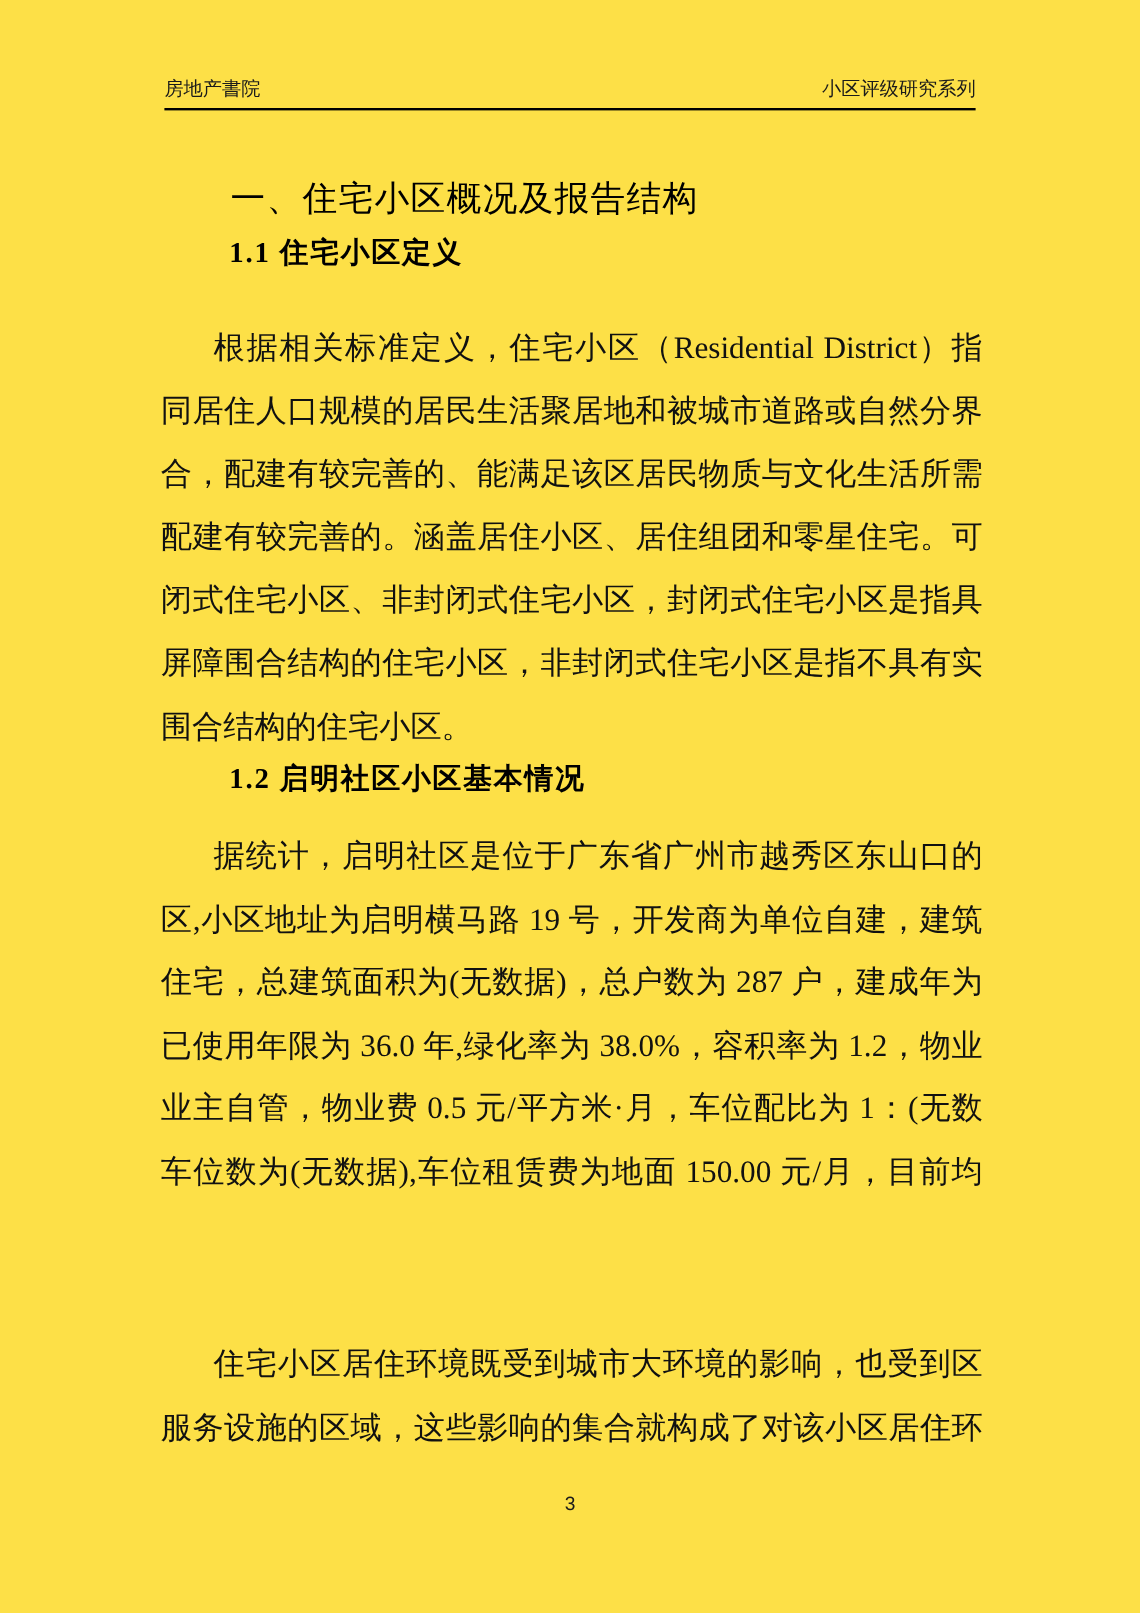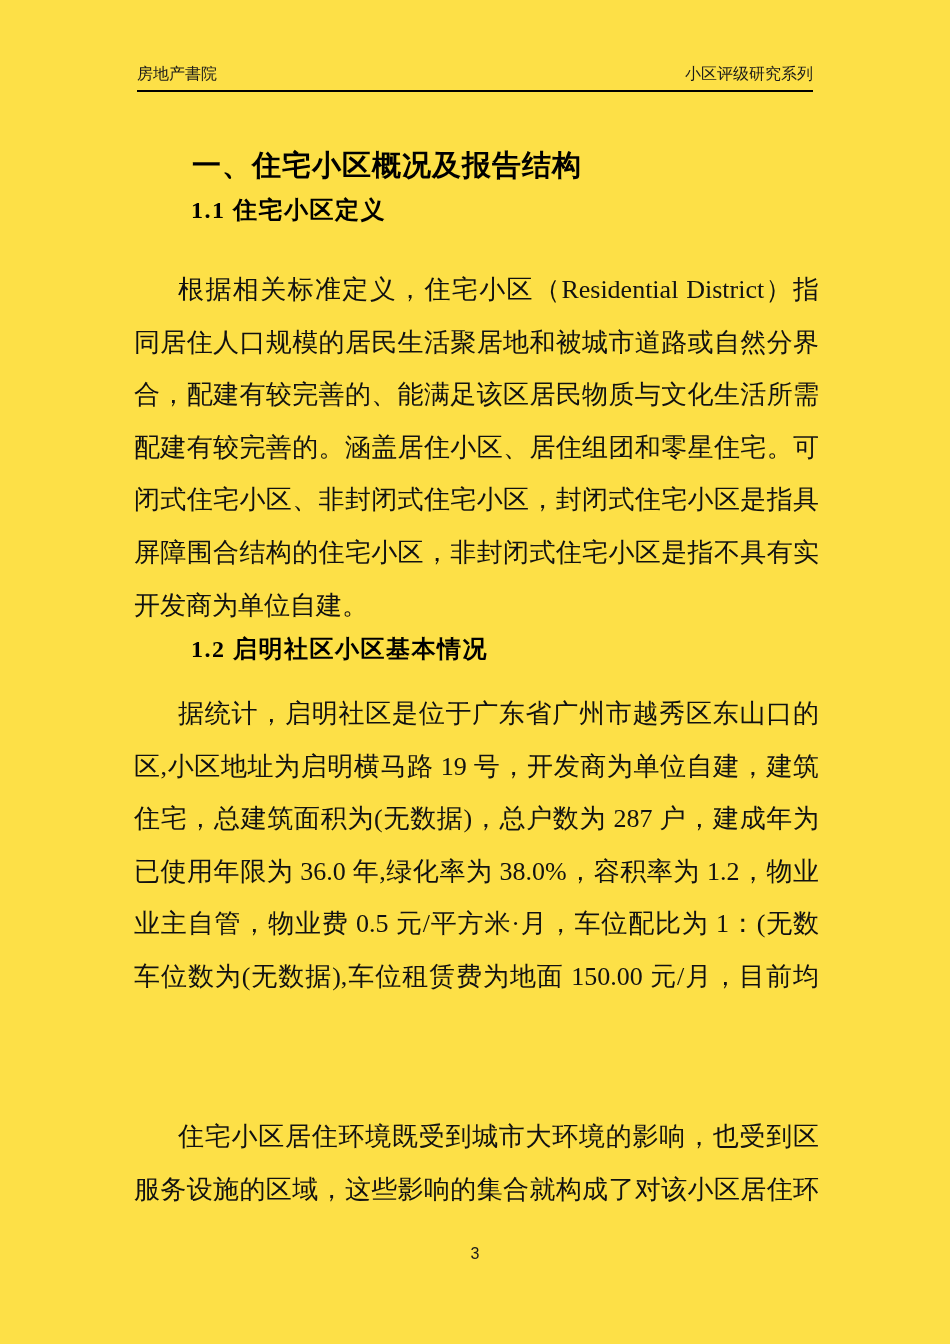--- a/index.html
+++ b/index.html
@@ -29,21 +29,21 @@
     color: #1a1a1a;
     padding-bottom: 5px;
     border-bottom: 2.5px solid #000000;
   }
   .doc-title {
     position: absolute;
     left: 192px;
     top: 146px;
     margin: 0;
     font-size: 29px;
-    font-weight: 700;
+    font-weight: 400;
     letter-spacing: 1px;
     font-family: "Liberation Sans", "DejaVu Sans", sans-serif;
     color: #000000;
   }
   .sec-heading {
     position: absolute;
     left: 191px;
     margin: 0;
     font-size: 24px;
     font-weight: 700;
@@ -97,21 +97,21 @@
   <h1 class="doc-title">一、住宅小区概况及报告结构</h1>
 
   <h2 class="sec-heading" id="h11">1.1 住宅小区定义</h2>
   <div class="para" id="p1">
       <div class="line indent">根据相关标准定义，住宅小区（Residential District）指不</div>
       <div class="line">同居住人口规模的居民生活聚居地和被城市道路或自然分界线所围</div>
       <div class="line">合，配建有较完善的、能满足该区居民物质与文化生活所需的公共</div>
       <div class="line">配建有较完善的。涵盖居住小区、居住组团和零星住宅。可分为封</div>
       <div class="line">闭式住宅小区、非封闭式住宅小区，封闭式住宅小区是指具有实体</div>
       <div class="line">屏障围合结构的住宅小区，非封闭式住宅小区是指不具有实体屏障</div>
-      <div class="line end">开发商为单位自建。</div>
+      <div class="line end">围合结构的住宅小区。</div>
     </div>
 
   <h2 class="sec-heading" id="h12">1.2 启明社区小区基本情况</h2>
   <div class="para" id="p2">
       <div class="line indent">据统计，启明社区是位于广东省广州市越秀区东山口的住宅小</div>
       <div class="line">区,小区地址为启明横马路 19 号，开发商为单位自建，建筑类型为</div>
       <div class="line">住宅，总建筑面积为(无数据)，总户数为 287 户，建成年为 1989 年，</div>
       <div class="line">已使用年限为 36.0 年,绿化率为 38.0%，容积率为 1.2，物业公司为</div>
       <div class="line">业主自管，物业费 0.5 元/平方米·月，车位配比为 1：(无数据)，</div>
       <div class="line">车位数为(无数据),车位租赁费为地面 150.00 元/月，目前均价</div>

